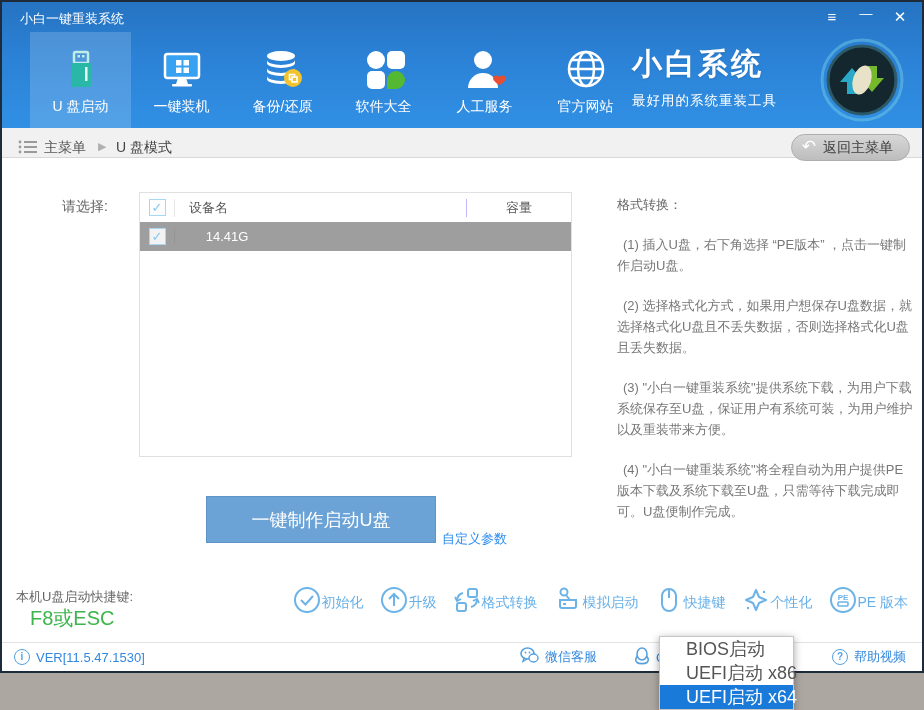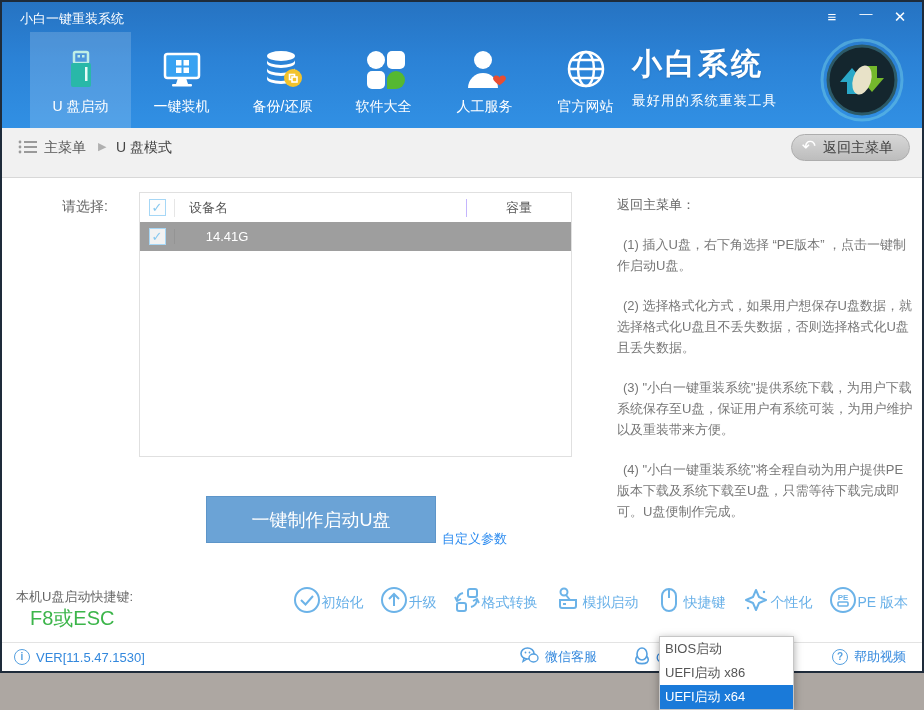--- a/index.html
+++ b/index.html
@@ -26,21 +26,21 @@
   .nav-icon { height:50px; display:flex; align-items:center; justify-content:center; }
   .nav-label { color:#fff; font-size:14px; margin-top:4px; white-space:nowrap; }
 
   .brand { position:absolute; left:630px; top:42px; color:#fff; }
   .brand-name { font-size:30px; letter-spacing:3px; font-weight:bold;
                 text-shadow:0 1px 2px rgba(0,0,0,.15); }
   .brand-tagline { font-size:13.5px; margin-top:7px; letter-spacing:1px; }
   .brand-logo { position:absolute; left:818px; top:36px; width:84px; height:84px; }
 
   
-  .crumbbar { position:absolute; left:0; top:126px; width:920px; height:50px;
+  .crumbbar { position:absolute; left:0; top:126px; width:920px; height:30px;
               background:#f1f1f1; border-bottom:1px solid #d8d8d8;padding-left:32px; }
   .crumb-list-icon { position:absolute; left:16px; top:11px; }
   .crumb-root { position:absolute; left:42px; top:11px; font-size:14px; color:#555; cursor:pointer; }
   .crumb-sep { position:absolute; left:96px; top:12px; font-size:11px; color:#b0b0b0; }
   .crumb-current { position:absolute; left:114px; top:11px; font-size:14px; color:#444; }
   .back-btn { position:absolute; right:12px; top:6px; height:27px; padding:0 16px 0 10px;
               border-radius:14px; background:linear-gradient(180deg,#d7d7d7,#bdbdbd);
               border:1px solid #adadad; display:flex; align-items:center; gap:7px;
               cursor:pointer; }
   .back-arrow { color:#fff; font-size:17px; line-height:1; transform:translateY(-1px); }
@@ -96,21 +96,21 @@
   .st-wechat { left:518px; }
   .st-qq { left:632px; }
   .st-help { right:16px; }
   .ring-icon { width:16px; height:16px; border:1.5px solid #55a0e0; border-radius:50%;
                font-size:10px; line-height:13px; text-align:center; color:#55a0e0;
                font-weight:bold; flex:0 0 auto; }
 
   
   .popup { position:absolute; left:659px; top:636px; width:135px; background:#fff;
            border:1px solid #c6c6c6; box-shadow:0 2px 8px rgba(0,0,0,.35); z-index:50; }
-  .popup-item { height:24px; line-height:24px; padding-left:5px; font-size:13px;
+  .popup-item { height:24px; line-height:24px; padding-left:26px; font-size:18px;
                 color:#555; cursor:pointer; white-space:nowrap; }
   .popup-item.selected { background:#1a7ad9; color:#fff; }
 </style>
 </head>
 <body>
 
 <div class="window">
 
   <div class="header">
     <div class="titlebar">
@@ -250,21 +250,21 @@
       </span>
       <span class="cell-cap">14.41G</span>
     </div>
   </div>
 
 
   <div class="make-btn">一键制作启动U盘</div>
   <div class="custom-link">自定义参数</div>
 
   <div class="instructions">
-    <div class="title">返回主菜单：</div>
+    <div class="title">格式转换：</div>
     <p>(1) 插入U盘，右下角选择 “PE版本” ，点击一键制作启动U盘。</p>
     <p>(2) 选择格式化方式，如果用户想保存U盘数据，就选择格式化U盘且不丢失数据，否则选择格式化U盘且丢失数据。</p>
     <p>(3) "小白一键重装系统"提供系统下载，为用户下载系统保存至U盘，保证用户有系统可装，为用户维护以及重装带来方便。</p>
     <p>(4) "小白一键重装系统"将全程自动为用户提供PE版本下载及系统下载至U盘，只需等待下载完成即可。U盘便制作完成。</p>
   </div>
 
   <div class="hotkey-label">本机U盘启动快捷键:</div>
   <div class="hotkey-value">F8或ESC</div>
 
   <div class="tools">

